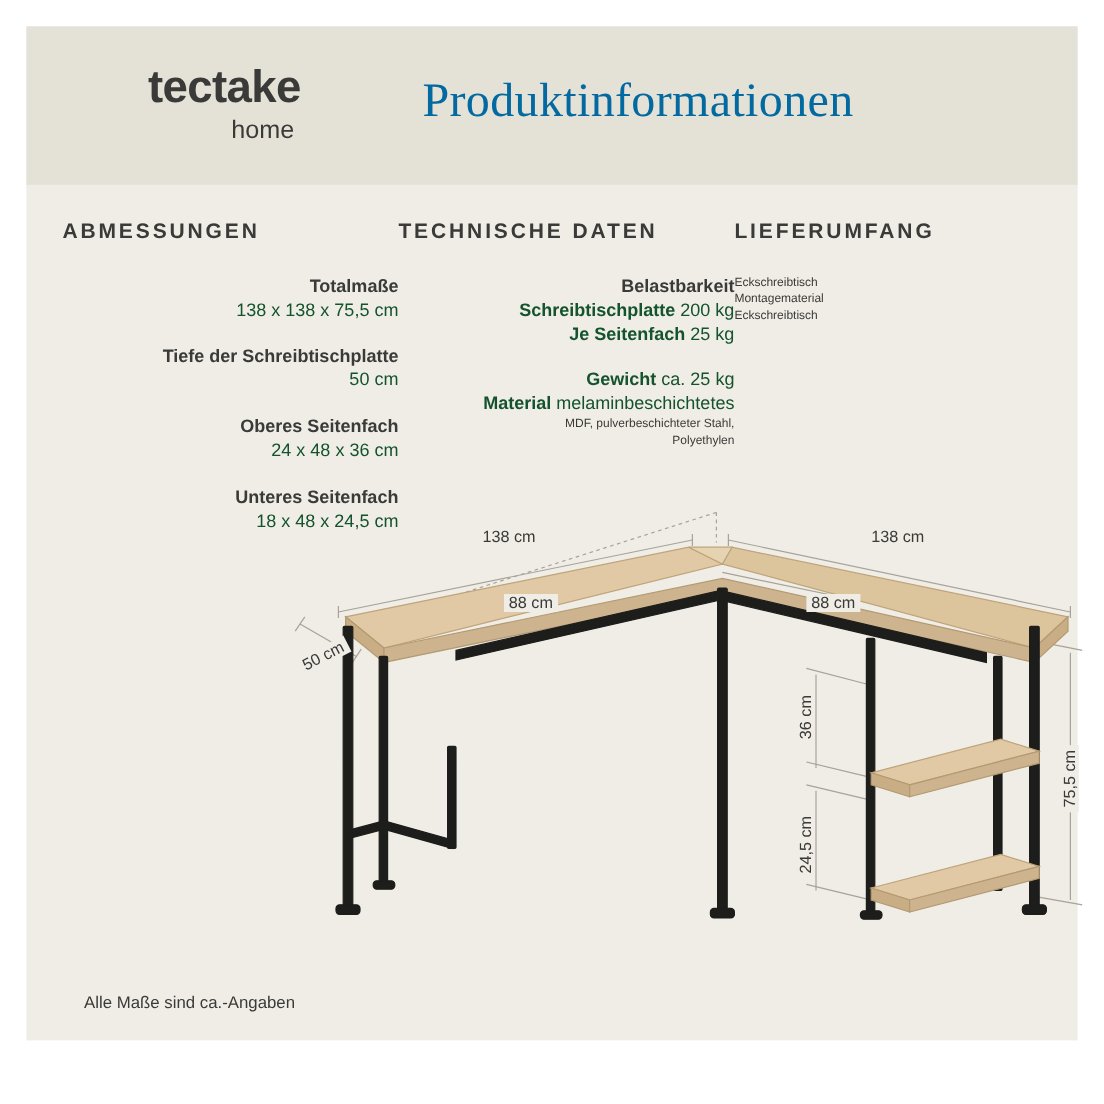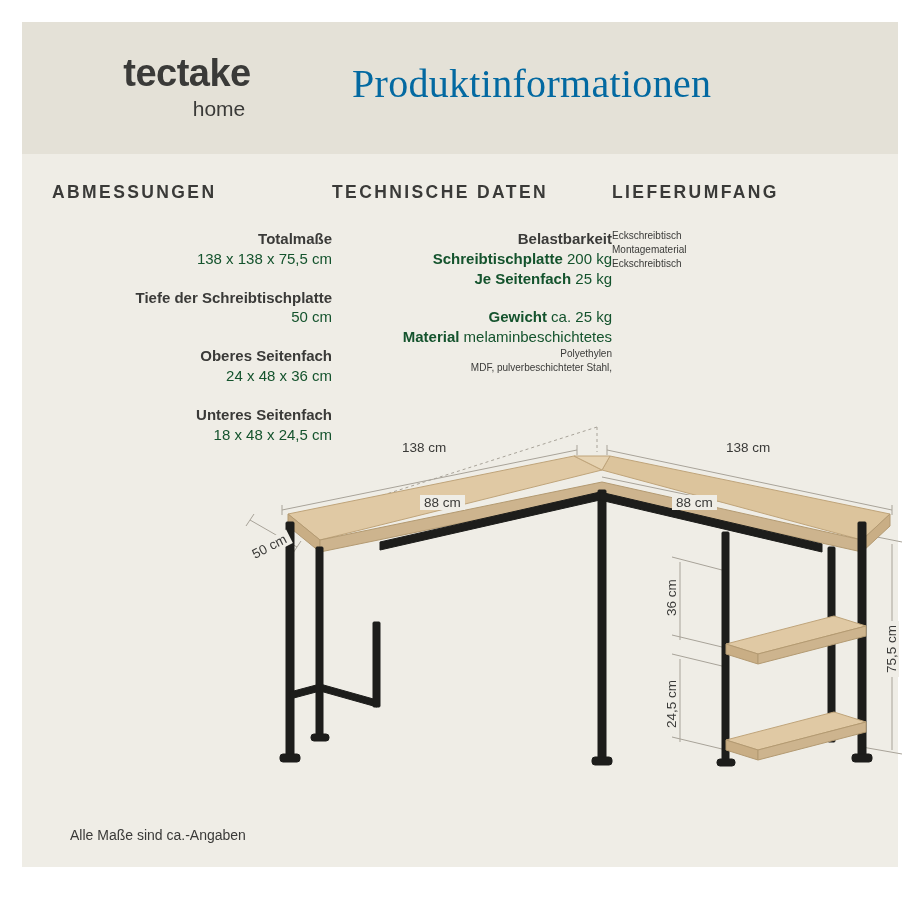--- a/index.html
+++ b/index.html
@@ -178,22 +178,22 @@
         </div>
       </div>
 
       <div class="block">
         <div class="l2">
           <span class="inline-strong">Gewicht</span><span> ca. 25 kg</span>
         </div>
         <div class="l2">
           <span class="inline-strong">Material</span><span> melaminbeschichtetes</span>
         </div>
+        <div class="plainline">MDF, pulverbeschichteter Stahl,</div>
         <div class="plainline">Polyethylen</div>
-        <div class="plainline">MDF, pulverbeschichteter Stahl,</div>
       </div>
     </div>
 
     <div class="col col-3">
       <div class="col-head">LIEFERUMFANG</div>
       <div class="plainline">Eckschreibtisch</div>
       <div class="plainline">Montagematerial</div>
       <div class="plainline">Eckschreibtisch</div>
     </div>
 

